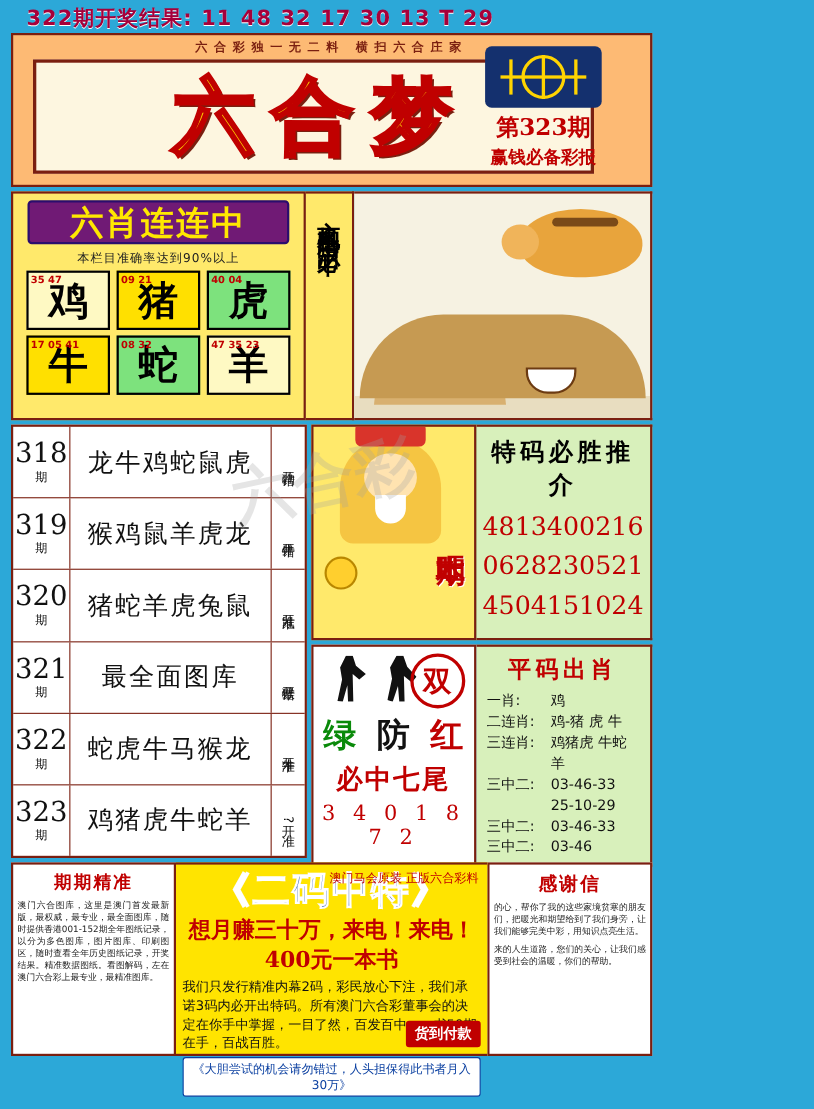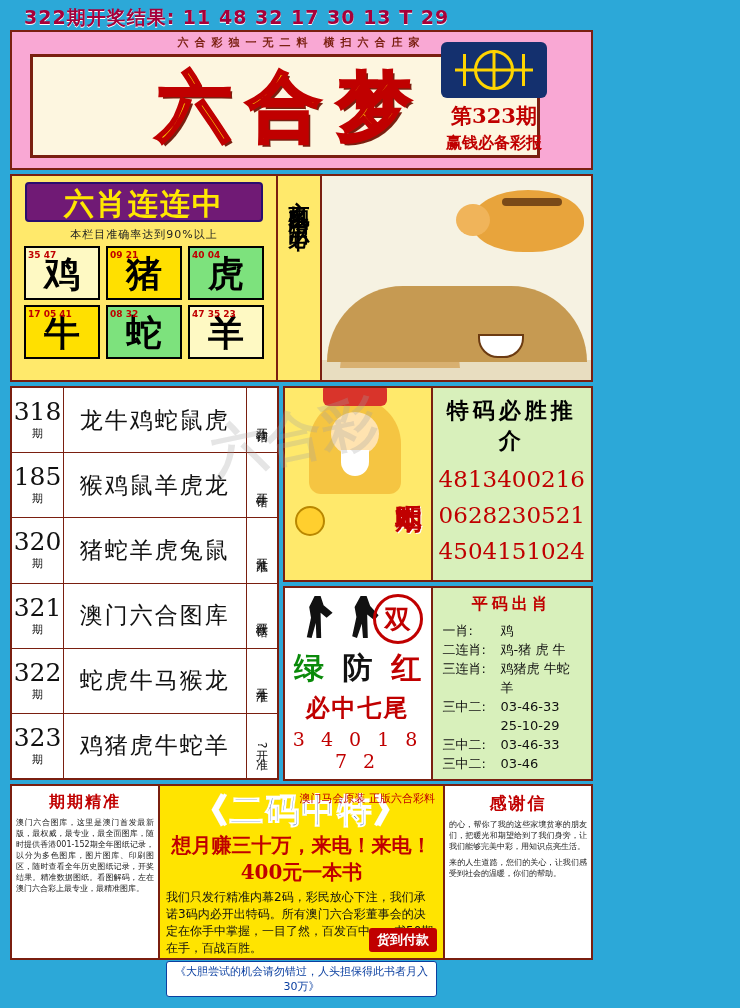--- a/index.html
+++ b/index.html
@@ -18,21 +18,21 @@
     color:#a6003a;font-weight:bold;font-size:19px;
     letter-spacing:1px;
     padding-left:18px;
     text-shadow:0 1px 0 #fff;
   }
 
   
   .masthead{
     position:relative;
     height:140px;
-    background:#f9a8d4;
+    background:#fdba74;
     border:2px solid #7a1f10;
     box-sizing:border-box;
     margin:0 4px;
   }
   .mast-sub{
     text-align:center;font-size:11px;color:#7a1f10;letter-spacing:6px;
     padding-top:3px;font-weight:bold;
   }
   .logo-box{
     position:absolute;left:18px;top:22px;width:510px;height:104px;
@@ -216,21 +216,21 @@
   }
   .digits{
     position:absolute;left:0;top:140px;width:100%;text-align:center;
     font-family:"DejaVu Serif","Liberation Serif",serif;font-size:19px;color:#c00000;letter-spacing:5px;
   }
   .ping{
     flex:1;background:#d8f0bb;border:2px solid #7a1f10;border-left:none;box-sizing:border-box;
     padding:6px 10px;
   }
   .ping-title{
-    text-align:center;font-size:16px;font-weight:bold;color:#c00000;
+    text-align:center;font-size:21px;font-weight:bold;color:#c00000;
     font-family:"DejaVu Serif","Liberation Serif",serif;letter-spacing:4px;margin-bottom:6px;
   }
   .ping-line{display:flex;font-size:13px;color:#111;line-height:19px;}
   .ping-line .k{width:58px;}
   .ping-line .v{flex:1;}
 
   
   .footer{display:flex;margin:4px 4px 0 4px;height:176px;}
   .f-left{
     width:150px;background:#fff;border:2px solid #7a1f10;box-sizing:border-box;padding:4px;
@@ -365,21 +365,21 @@
           <div class="n">318</div>
           <div class="q">期</div>
         </div>
         <div class="h-mid">龙牛鸡蛇鼠虎</div>
         <div class="h-res">
             <span>开狗错</span>
           </div>
       </div>
       <div class="hrow">
         <div class="h-no">
-          <div class="n">185</div>
+          <div class="n">319</div>
           <div class="q">期</div>
         </div>
         <div class="h-mid">猴鸡鼠羊虎龙</div>
         <div class="h-res">
             <span>开牛错</span>
           </div>
       </div>
       <div class="hrow">
         <div class="h-no">
           <div class="n">320</div>
@@ -388,21 +388,21 @@
         <div class="h-mid">猪蛇羊虎兔鼠</div>
         <div class="h-res">
             <span>开鼠准</span>
           </div>
       </div>
       <div class="hrow">
         <div class="h-no">
           <div class="n">321</div>
           <div class="q">期</div>
         </div>
-        <div class="h-mid">澳门六合图库</div>
+        <div class="h-mid">最全面图库</div>
         <div class="h-res">
             <span>开猴错</span>
           </div>
       </div>
       <div class="hrow">
         <div class="h-no">
           <div class="n">322</div>
           <div class="q">期</div>
         </div>
         <div class="h-mid">蛇虎牛马猴龙</div>

